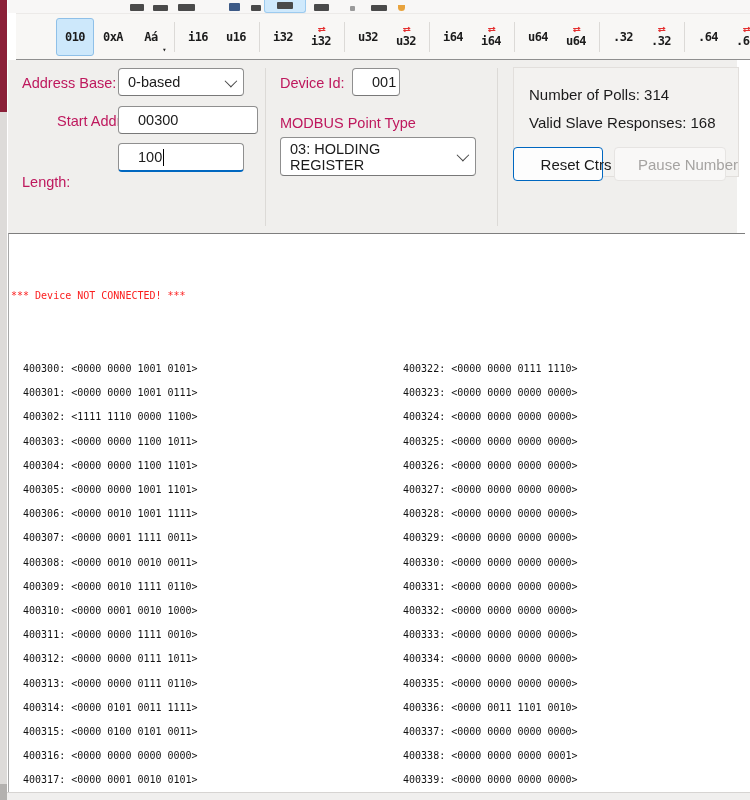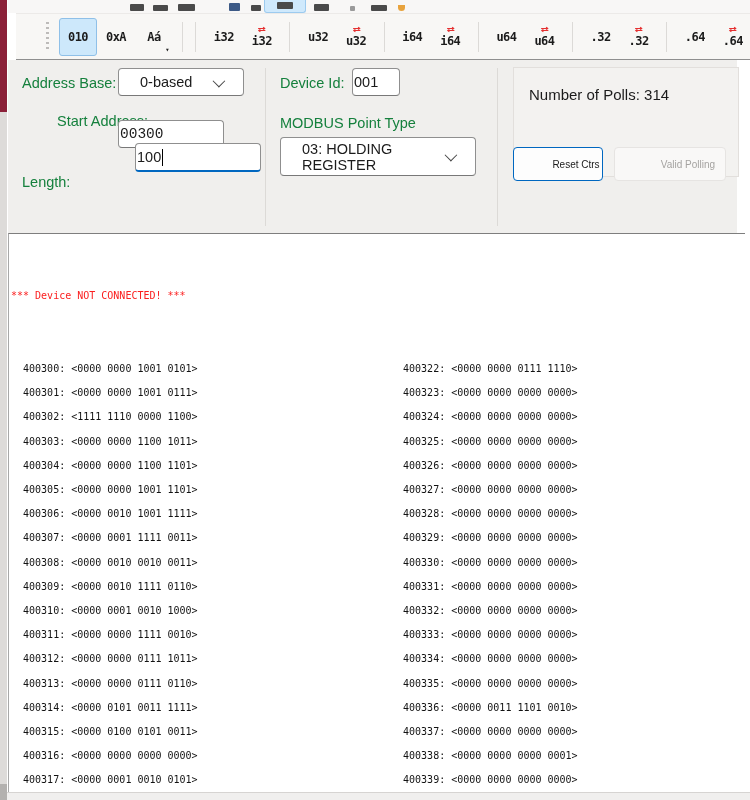--- a/index.html
+++ b/index.html
@@ -33,35 +33,35 @@
           font-family:"DejaVu Sans Mono",monospace;font-weight:bold;font-size:12px;
           letter-spacing:-0.5px;color:#1b1b1b;box-sizing:border-box;}
   .tb-btn.selected{background:#cde8fb;border:1px solid #8fc0e8;}
   .tb-btn .swap-mini{font-size:9px;line-height:7px;color:#e53030;transform:scaleX(1.5);
                      font-weight:bold;margin-bottom:1px;}
   .tb-btn .caret{position:absolute;right:4px;bottom:3px;font-size:7px;color:#222;line-height:6px;}
 
   
   #form{position:absolute;left:8px;top:60px;width:729px;height:173px;background:#f0efed;}
   .vdiv{position:absolute;top:8px;height:158px;width:1px;background:#dcdad7;}
-  .flabel{position:absolute;font-size:14.5px;color:#15803d;white-space:nowrap;}
+  .flabel{position:absolute;font-size:14.5px;color:#be185d;white-space:nowrap;}
   .tinput{position:absolute;background:#ffffff;border:1px solid #8f8f8f;border-bottom-color:#787878;
           border-radius:4px;box-sizing:border-box;font-size:14.5px;color:#1b1b1b;
-          display:flex;align-items:center;padding:0 1px;white-space:nowrap;}
-  .tinput.focused{border-bottom:2px solid #0067c0;margin-left:17px;}
+          display:flex;align-items:center;padding:0 19px;white-space:nowrap;}
+  .tinput.focused{border-bottom:2px solid #0067c0;}
   .caret-bar{display:inline-block;width:1px;height:17px;background:#000;margin-left:1px;}
   .dropdown{position:absolute;background:#ffffff;border:1px solid #8f8f8f;border-bottom-color:#787878;
             border-radius:4px;box-sizing:border-box;font-size:14.5px;color:#1b1b1b;
-            display:flex;align-items:center;padding:0 21px;justify-content:space-between;}
+            display:flex;align-items:center;padding:0 9px;justify-content:space-between;}
   .chev{width:8px;height:8px;border-right:1.6px solid #444;border-bottom:1.6px solid #444;
         transform:rotate(45deg) translateY(-2px);margin-left:8px;flex:0 0 auto;}
   #stats-panel{position:absolute;left:505px;top:7px;width:226px;height:110px;background:#f3f2f0;
                border:1px solid #e2dfdc;box-sizing:border-box;}
   .stat-line{position:absolute;left:15px;font-size:15px;color:#1b1b1b;white-space:nowrap;}
-  .btn{position:absolute;box-sizing:border-box;border-radius:4px;font-size:10px;
+  .btn{position:absolute;box-sizing:border-box;border-radius:4px;font-size:15px;
        display:flex;align-items:center;justify-content:center;white-space:nowrap;padding-left:36px;}
   #reset-btn{left:505px;top:87px;width:90px;height:34px;background:#fdfdfd;
              border:1px solid #0067c0;color:#1b1b1b;}
   #pause-btn{left:606px;top:87px;width:112px;height:34px;background:#f9f8f7;
              border:1px solid #e6e4e2;color:#a5a3a1;}
 
   
   #data{position:absolute;left:8px;top:233px;width:737px;height:559px;background:#ffffff;
         border-top:1px solid #7e7e7e;border-left:1px solid #a8a8a8;box-sizing:border-box;
         font-family:"DejaVu Sans Mono",monospace;font-size:10px;line-height:24.2px;
@@ -105,20 +105,28 @@
         </div>
         <div class="tb-btn">
           <div>0xA</div>
         </div>
         <div class="tb-btn">
           <div>Aá</div>
           <div class="caret">▾</div>
         </div>
       </div>
       <div class="tb-sep"></div>
+      <div class="tb-group">
+        <div class="tb-btn">
+          <div>i16</div>
+        </div>
+        <div class="tb-btn">
+          <div>u16</div>
+        </div>
+      </div>
       <div class="tb-sep"></div>
       <div class="tb-group">
         <div class="tb-btn">
           <div>i32</div>
         </div>
         <div class="tb-btn">
           <div class="swap-mini">⇄</div>
           <div>i32</div>
         </div>
       </div>
@@ -179,21 +187,21 @@
   <div class="vdiv" style="left:257px;"></div>
   <div class="vdiv" style="left:489px;"></div>
 
   <div class="flabel" style="left:14px;top:15px;">Address Base:</div>
   <div class="dropdown" style="left:110px;top:8px;width:126px;height:28px;">
     <span>0-based</span>
     <span class="chev"></span>
   </div>
 
   <div class="flabel" style="left:14px;top:53px;margin-left:35px;">Start Address:</div>
-  <div class="tinput" style="left:110px;top:60px;width:106px;height:28px;font-family:Liberation Mono, monospace;">
+  <div class="tinput" style="left:110px;top:46px;width:140px;height:28px;">
     <span>00300</span>
   </div>
 
   <div class="flabel" style="left:14px;top:90px;margin-top:24px;">Length:</div>
   <div class="tinput focused" style="left:110px;top:83px;width:126px;height:29px;">
     <span>100</span>
     <span class="caret-bar"></span>
   </div>
 
   <div class="flabel" style="left:272px;top:15px;">Device Id:</div>
@@ -202,23 +210,24 @@
   </div>
 
   <div class="flabel" style="left:272px;top:55px;text-align:center;">MODBUS Point Type</div>
   <div class="dropdown" style="left:272px;top:77px;width:196px;height:39px;">
     <span>03: HOLDING REGISTER</span>
     <span class="chev"></span>
   </div>
 
   <div id="stats-panel">
     <div class="stat-line" style="top:18px;">Number of Polls: 314</div>
+    <div class="stat-line" style="top:46px;">Valid Slave Responses: 168</div>
   </div>
   <div id="reset-btn" class="btn">Reset Ctrs</div>
-  <div id="pause-btn" class="btn">Valid Polling</div>
+  <div id="pause-btn" class="btn">Pause Number</div>
 </div>
 
 <div id="data">
   <div id="col-left">
     <div class="status-line">*** Device NOT CONNECTED! ***</div>
   <div class="drow">  400300: &lt;0000 0000 1001 0101&gt;</div><div class="drow">  400301: &lt;0000 0000 1001 0111&gt;</div><div class="drow">  400302: &lt;1111 1110 0000 1100&gt;</div><div class="drow">  400303: &lt;0000 0000 1100 1011&gt;</div><div class="drow">  400304: &lt;0000 0000 1100 1101&gt;</div><div class="drow">  400305: &lt;0000 0000 1001 1101&gt;</div><div class="drow">  400306: &lt;0000 0010 1001 1111&gt;</div><div class="drow">  400307: &lt;0000 0001 1111 0011&gt;</div><div class="drow">  400308: &lt;0000 0010 0010 0011&gt;</div><div class="drow">  400309: &lt;0000 0010 1111 0110&gt;</div><div class="drow">  400310: &lt;0000 0001 0010 1000&gt;</div><div class="drow">  400311: &lt;0000 0000 1111 0010&gt;</div><div class="drow">  400312: &lt;0000 0000 0111 1011&gt;</div><div class="drow">  400313: &lt;0000 0000 0111 0110&gt;</div><div class="drow">  400314: &lt;0000 0101 0011 1111&gt;</div><div class="drow">  400315: &lt;0000 0100 0101 0011&gt;</div><div class="drow">  400316: &lt;0000 0000 0000 0000&gt;</div><div class="drow">  400317: &lt;0000 0001 0010 0101&gt;</div></div>
   <div id="col-right">
     <div class="spacer-line"></div>
   <div class="drow">  400322: &lt;0000 0000 0111 1110&gt;</div><div class="drow">  400323: &lt;0000 0000 0000 0000&gt;</div><div class="drow">  400324: &lt;0000 0000 0000 0000&gt;</div><div class="drow">  400325: &lt;0000 0000 0000 0000&gt;</div><div class="drow">  400326: &lt;0000 0000 0000 0000&gt;</div><div class="drow">  400327: &lt;0000 0000 0000 0000&gt;</div><div class="drow">  400328: &lt;0000 0000 0000 0000&gt;</div><div class="drow">  400329: &lt;0000 0000 0000 0000&gt;</div><div class="drow">  400330: &lt;0000 0000 0000 0000&gt;</div><div class="drow">  400331: &lt;0000 0000 0000 0000&gt;</div><div class="drow">  400332: &lt;0000 0000 0000 0000&gt;</div><div class="drow">  400333: &lt;0000 0000 0000 0000&gt;</div><div class="drow">  400334: &lt;0000 0000 0000 0000&gt;</div><div class="drow">  400335: &lt;0000 0000 0000 0000&gt;</div><div class="drow">  400336: &lt;0000 0011 1101 0010&gt;</div><div class="drow">  400337: &lt;0000 0000 0000 0000&gt;</div><div class="drow">  400338: &lt;0000 0000 0000 0001&gt;</div><div class="drow">  400339: &lt;0000 0000 0000 0000&gt;</div></div>
 </div>

